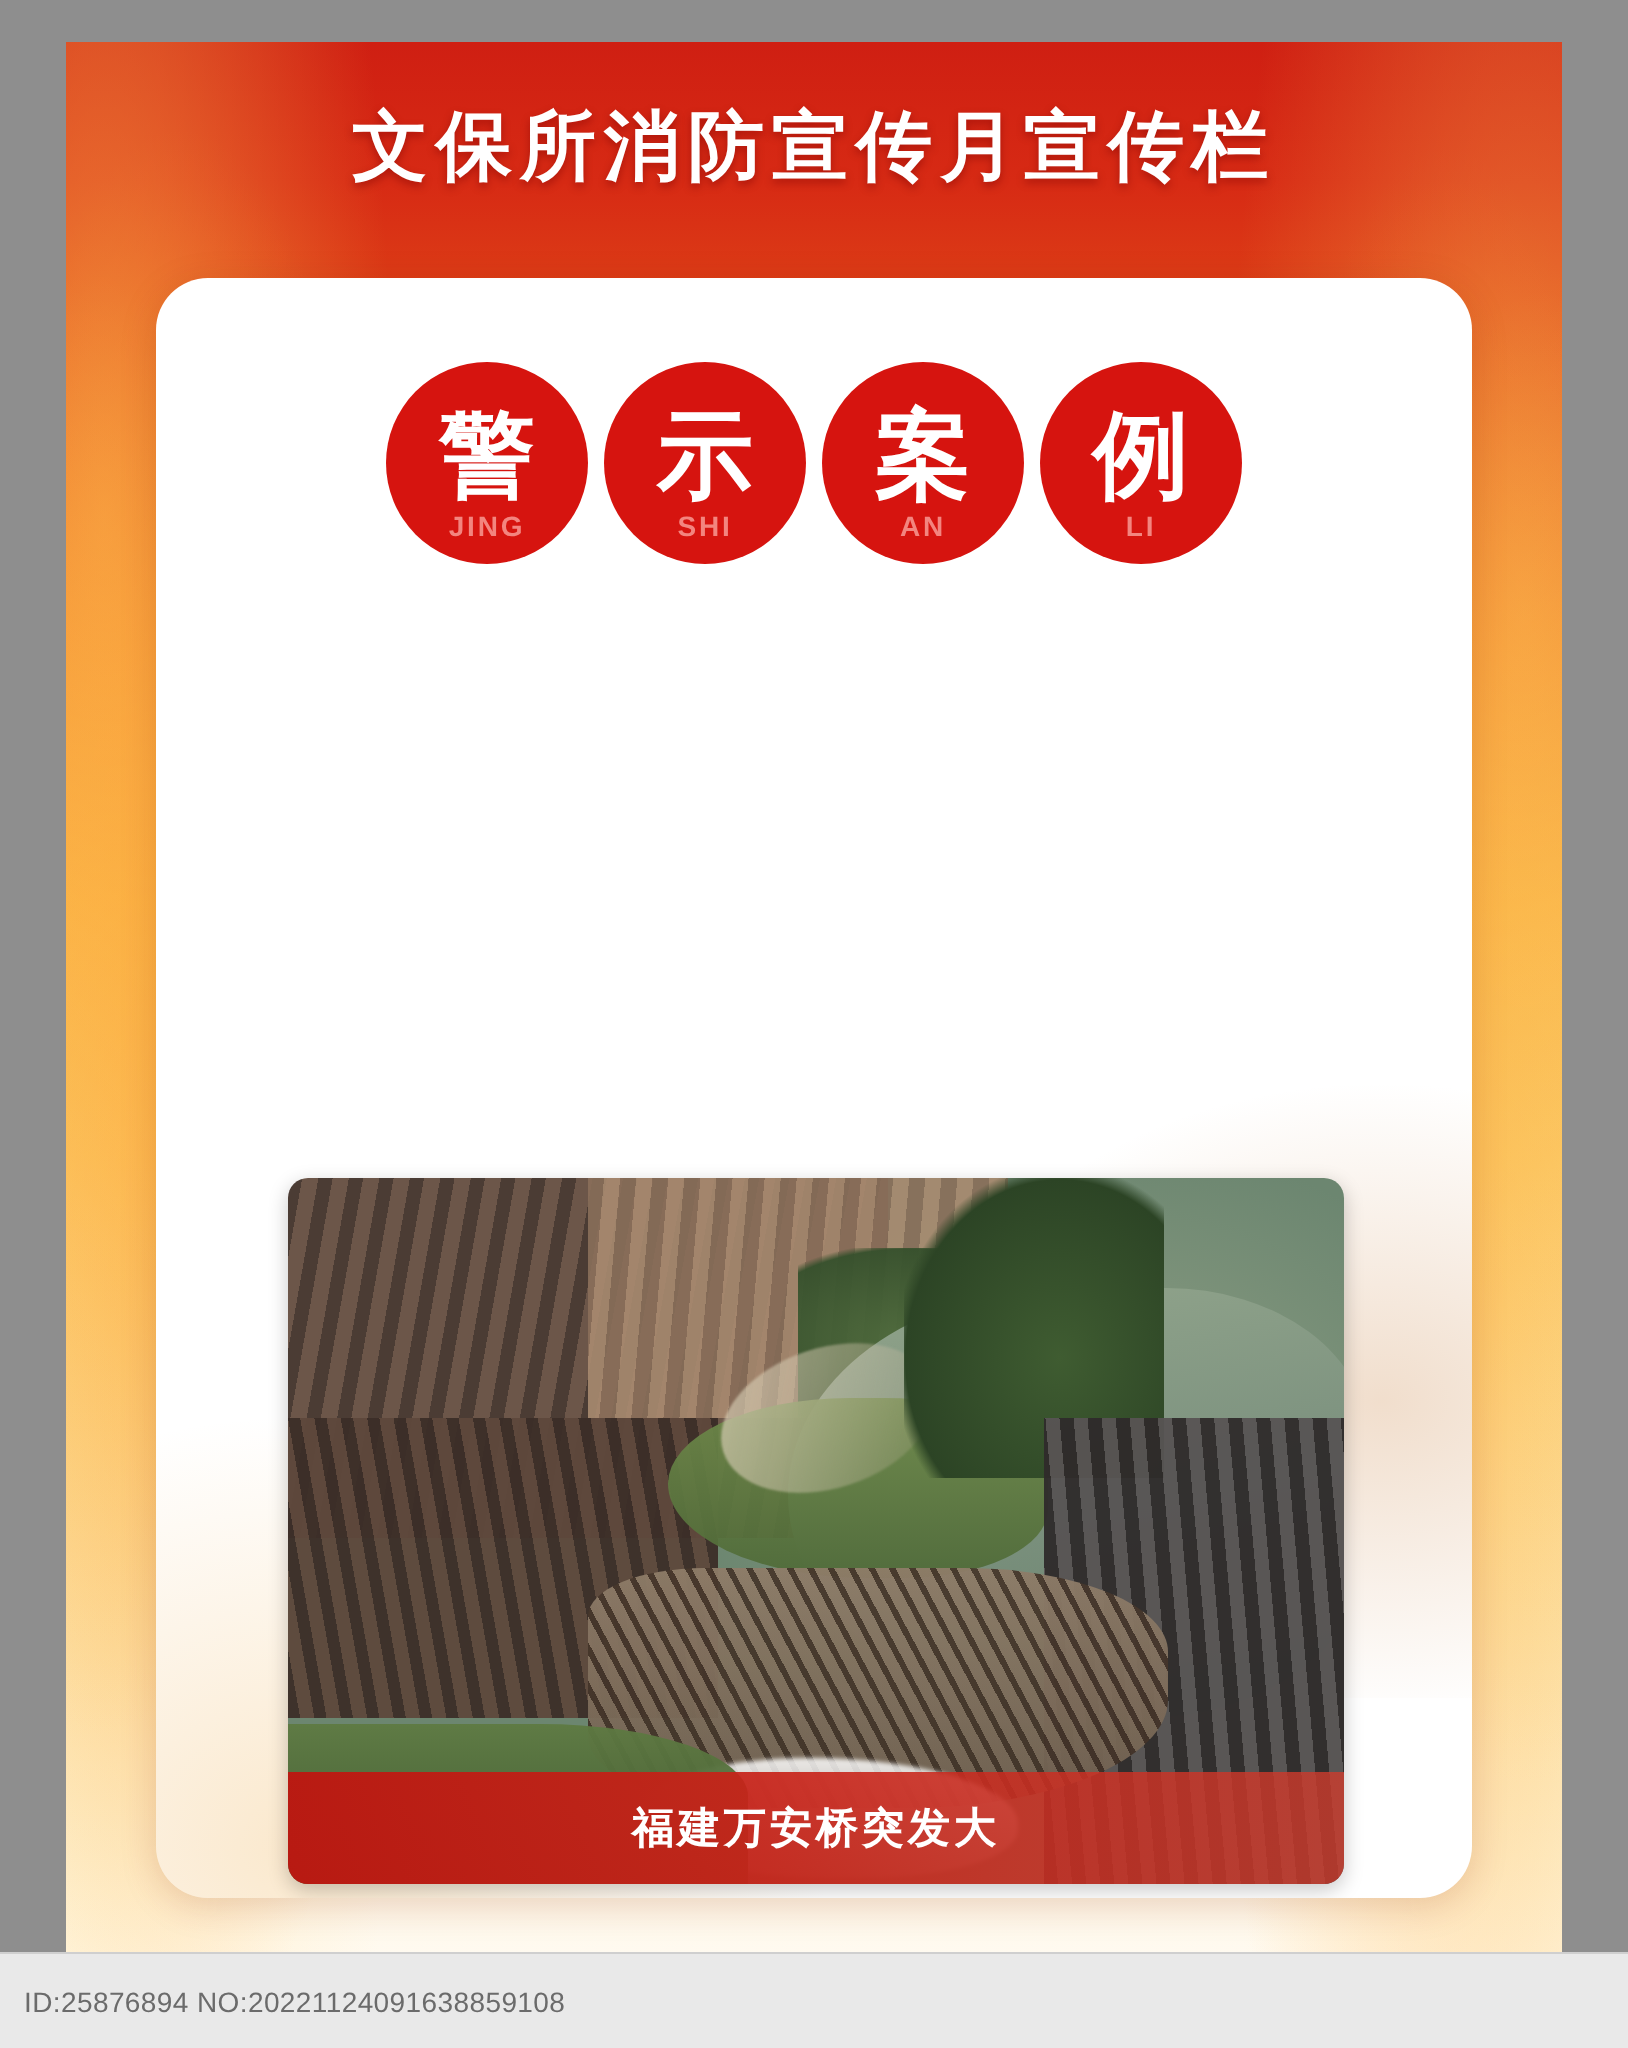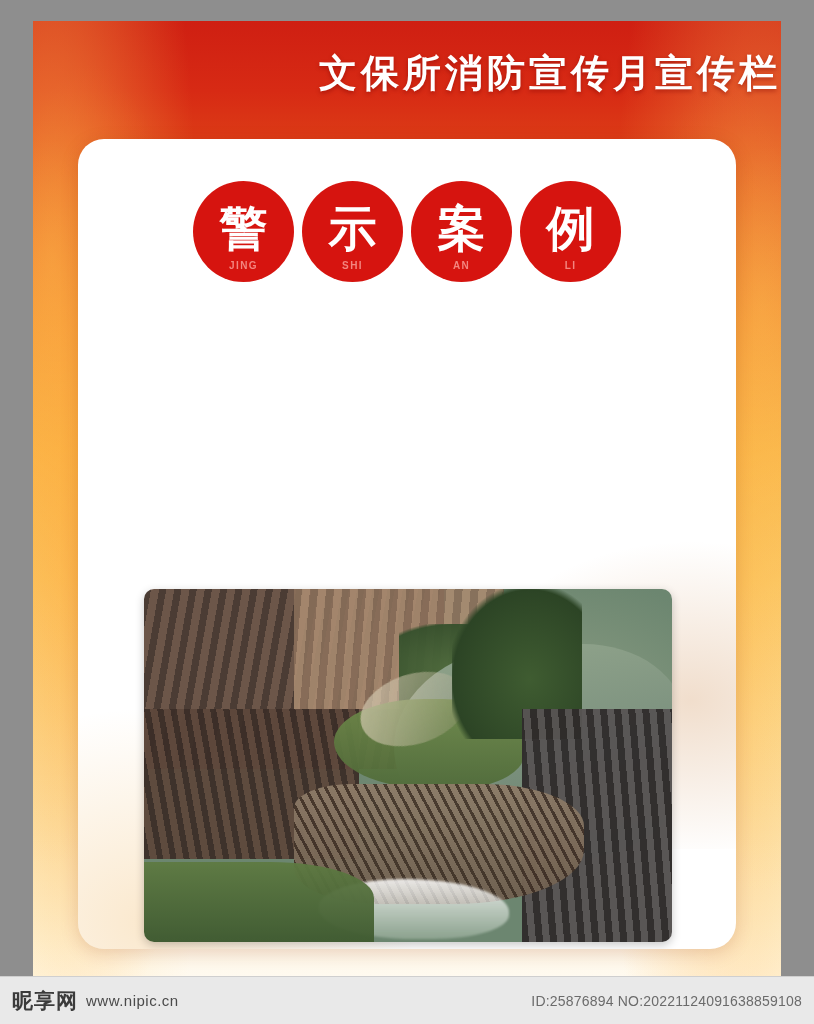--- a/index.html
+++ b/index.html
@@ -52,21 +52,20 @@
     text-align: center;
   }
   .header-title {
     margin-top: 27px;
     font-family: "Liberation Serif", serif;
     font-weight: bold;
     font-size: 38px;
     letter-spacing: 4px;
     color: #ffffff;
     text-shadow: 0 2px 4px rgba(120,0,0,.45);
-    text-align: right;
   }
   .header-pinyin {
     margin-top: 7px;
     font-size: 11.5px;
     letter-spacing: 2.4px;
     color: #fde6d2;
     font-weight: bold;
   }
 
   
@@ -117,21 +116,21 @@
     font-weight: bold;
     font-size: 48px;
     color: #ffffff;
     line-height: 1;
     margin-top: -6px;
     letter-spacing: 0;
   }
   .seal .py {
     position: absolute;
     bottom: 11px;
-    font-size: 10px;
+    font-size: 14px;
     letter-spacing: 1.4px;
     color: #f3857f;
     font-weight: bold;
   }
 
   
   .body-text {
     position: relative;
     margin: 34px 36px 0 36px;
     font-family: "Liberation Sans", sans-serif;
@@ -334,25 +333,24 @@
           <div class="ph-trees-top"></div>
           <div class="ph-water"></div>
           <div class="ph-grass-mid"></div>
           <div class="ph-path"></div>
           <div class="ph-right-trees"></div>
           <div class="ph-right-roofs"></div>
           <div class="ph-debris"></div>
           <div class="ph-rapids"></div>
           <div class="ph-bottom-green"></div>
         </div>
+        <div class="caption-bar">
+          <span class="caption-text">福建万安桥突发大</span>
+        </div>
       </div>
     </div>
   </div>
 
   <div class="footer">
-    <div class="brand">
-      <span class="brand-logo">昵享网</span>
-      <span class="brand-url">www.nipic.cn</span>
-    </div>
     <div class="footer-id">ID:25876894 NO:20221124091638859108</div>
   </div>
 
 </div>
 
 </body></html>

